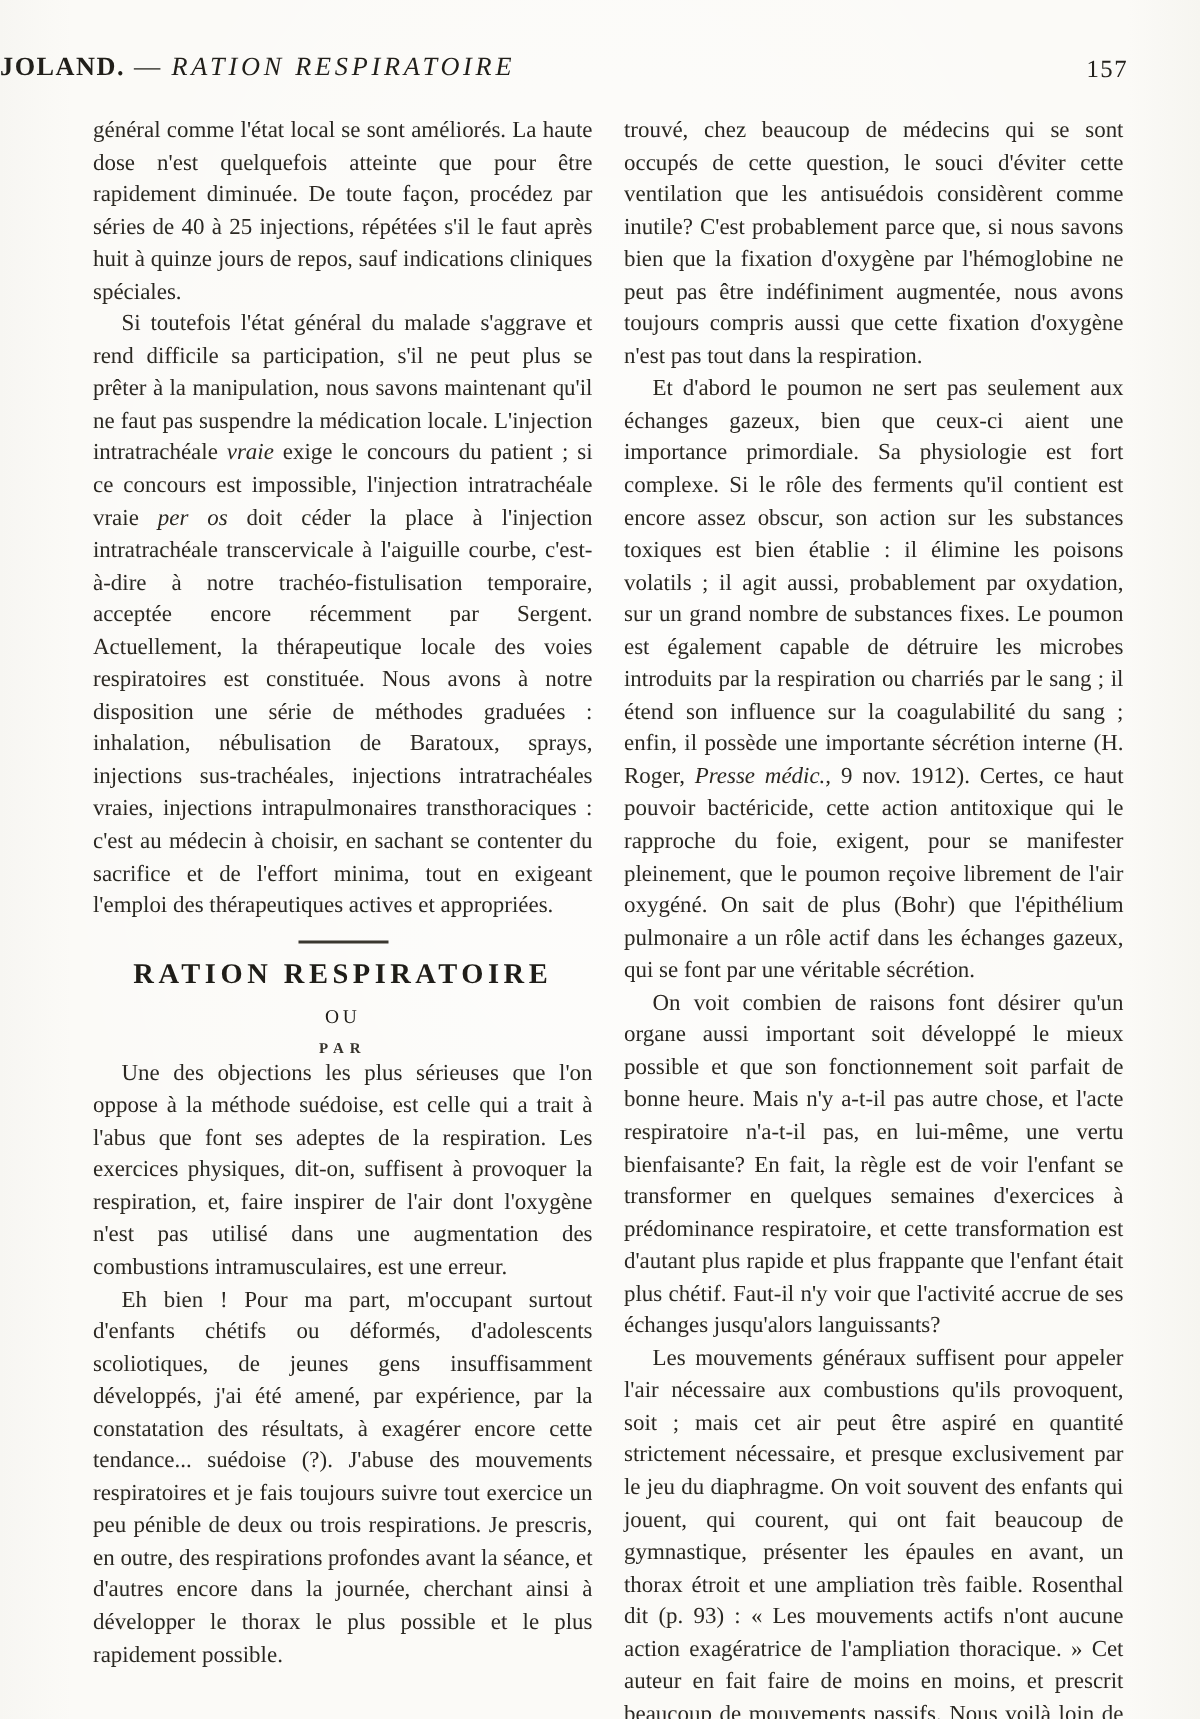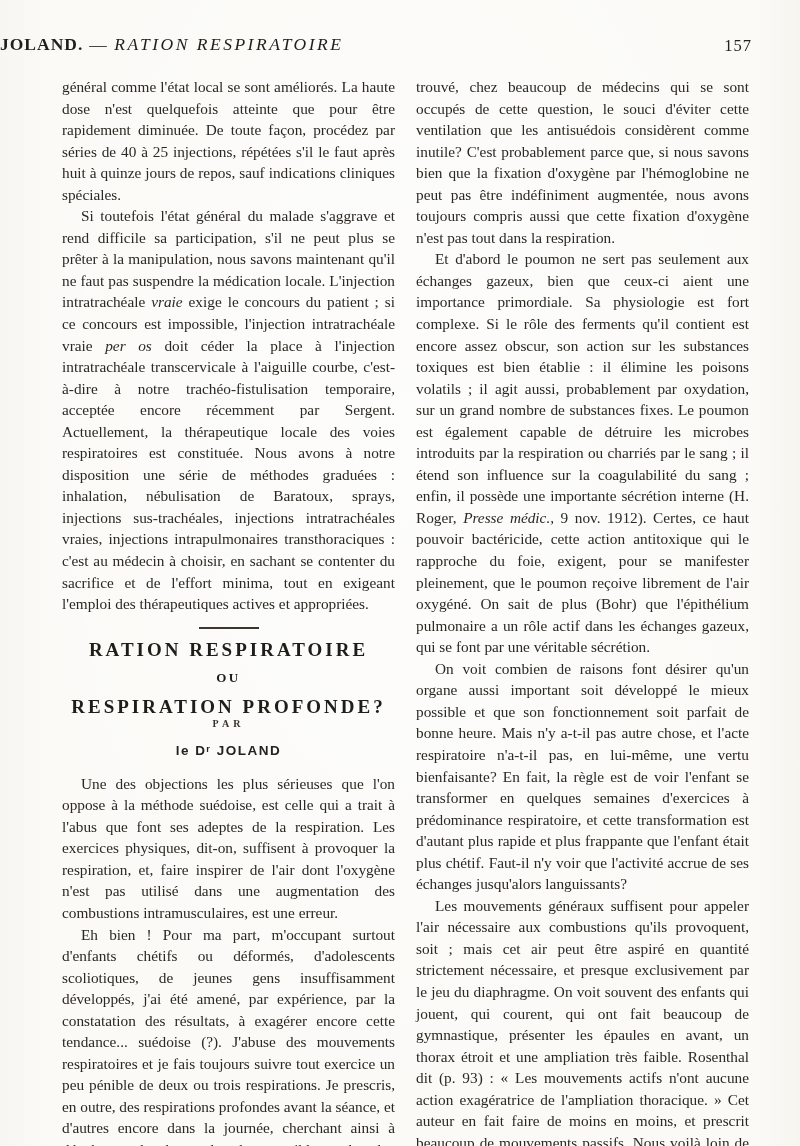--- a/index.html
+++ b/index.html
@@ -85,21 +85,21 @@
     margin: 10px 0 0 0;
     font-size: 19px;
     font-weight: 700;
     letter-spacing: 3px;
     color: #1f1d18;
     font-family: "Liberation Serif", "DejaVu Serif", serif;
   }
   .article-connector {
     margin: 9px 0 8px 0;
     font-size: 13px;
-    font-weight: 700;
+    font-weight: 400;
     letter-spacing: 2.5px;
     color: #1f1d18;
   }
   .byline-label {
     font-size: 10px;
     font-weight: 600;
     letter-spacing: 4px;
     color: #35322b;
   }
   .byline-author {
@@ -129,23 +129,21 @@
       <div>
           <p class="body-text"><span>général comme l'état local se sont améliorés. La haute dose n'est quelquefois atteinte que pour être rapidement diminuée. De toute façon, procédez par séries de 40 à 25 injections, répétées s'il le faut après huit à quinze jours de repos, sauf indications cliniques spéciales.</span></p>
           <p class="body-text indent"><span>Si toutefois l'état général du malade s'aggrave et rend difficile sa participation, s'il ne peut plus se prêter à la manipulation, nous savons maintenant qu'il ne faut pas suspendre la médication locale. L'injection intratrachéale </span><em>vraie</em><span> exige le concours du patient ; si ce concours est impossible, l'injection intratrachéale vraie </span><em>per os</em><span> doit céder la place à l'injection intratrachéale transcervicale à l'aiguille courbe, c'est-à-dire à notre trachéo-fistulisation temporaire, acceptée encore récemment par Sergent. Actuellement, la thérapeutique locale des voies respiratoires est constituée. Nous avons à notre disposition une série de méthodes graduées : inhalation, nébulisation de Baratoux, sprays, injections sus-trachéales, injections intratrachéales vraies, injections intrapulmonaires transthoraciques : c'est au médecin à choisir, en sachant se contenter du sacrifice et de l'effort minima, tout en exigeant l'emploi des thérapeutiques actives et appropriées.</span></p>
         </div>
 
       <hr class="divider">
 
       <div class="title-block">
         <div class="article-title">RATION RESPIRATOIRE</div>
         <div class="article-connector">OU</div>
-        <div class="article-title">RESPIRATION PROFONDE?</div>
         <div class="byline-label">PAR</div>
-        <div class="byline-author">le Dʳ JOLAND</div>
       </div>
 
       <div>
           <p class="body-text indent"><span>Une des objections les plus sérieuses que l'on oppose à la méthode suédoise, est celle qui a trait à l'abus que font ses adeptes de la respiration. Les exercices physiques, dit-on, suffisent à provoquer la respiration, et, faire inspirer de l'air dont l'oxygène n'est pas utilisé dans une augmentation des combustions intramusculaires, est une erreur.</span></p>
           <p class="body-text indent"><span>Eh bien ! Pour ma part, m'occupant surtout d'enfants chétifs ou déformés, d'adolescents scoliotiques, de jeunes gens insuffisamment développés, j'ai été amené, par expérience, par la constatation des résultats, à exagérer encore cette tendance... suédoise (?). J'abuse des mouvements respiratoires et je fais toujours suivre tout exercice un peu pénible de deux ou trois respirations. Je prescris, en outre, des respirations profondes avant la séance, et d'autres encore dans la journée, cherchant ainsi à développer le thorax le plus possible et le plus rapidement possible.</span></p>
         </div>
     </div>
 
     <div class="col">
       <div>

